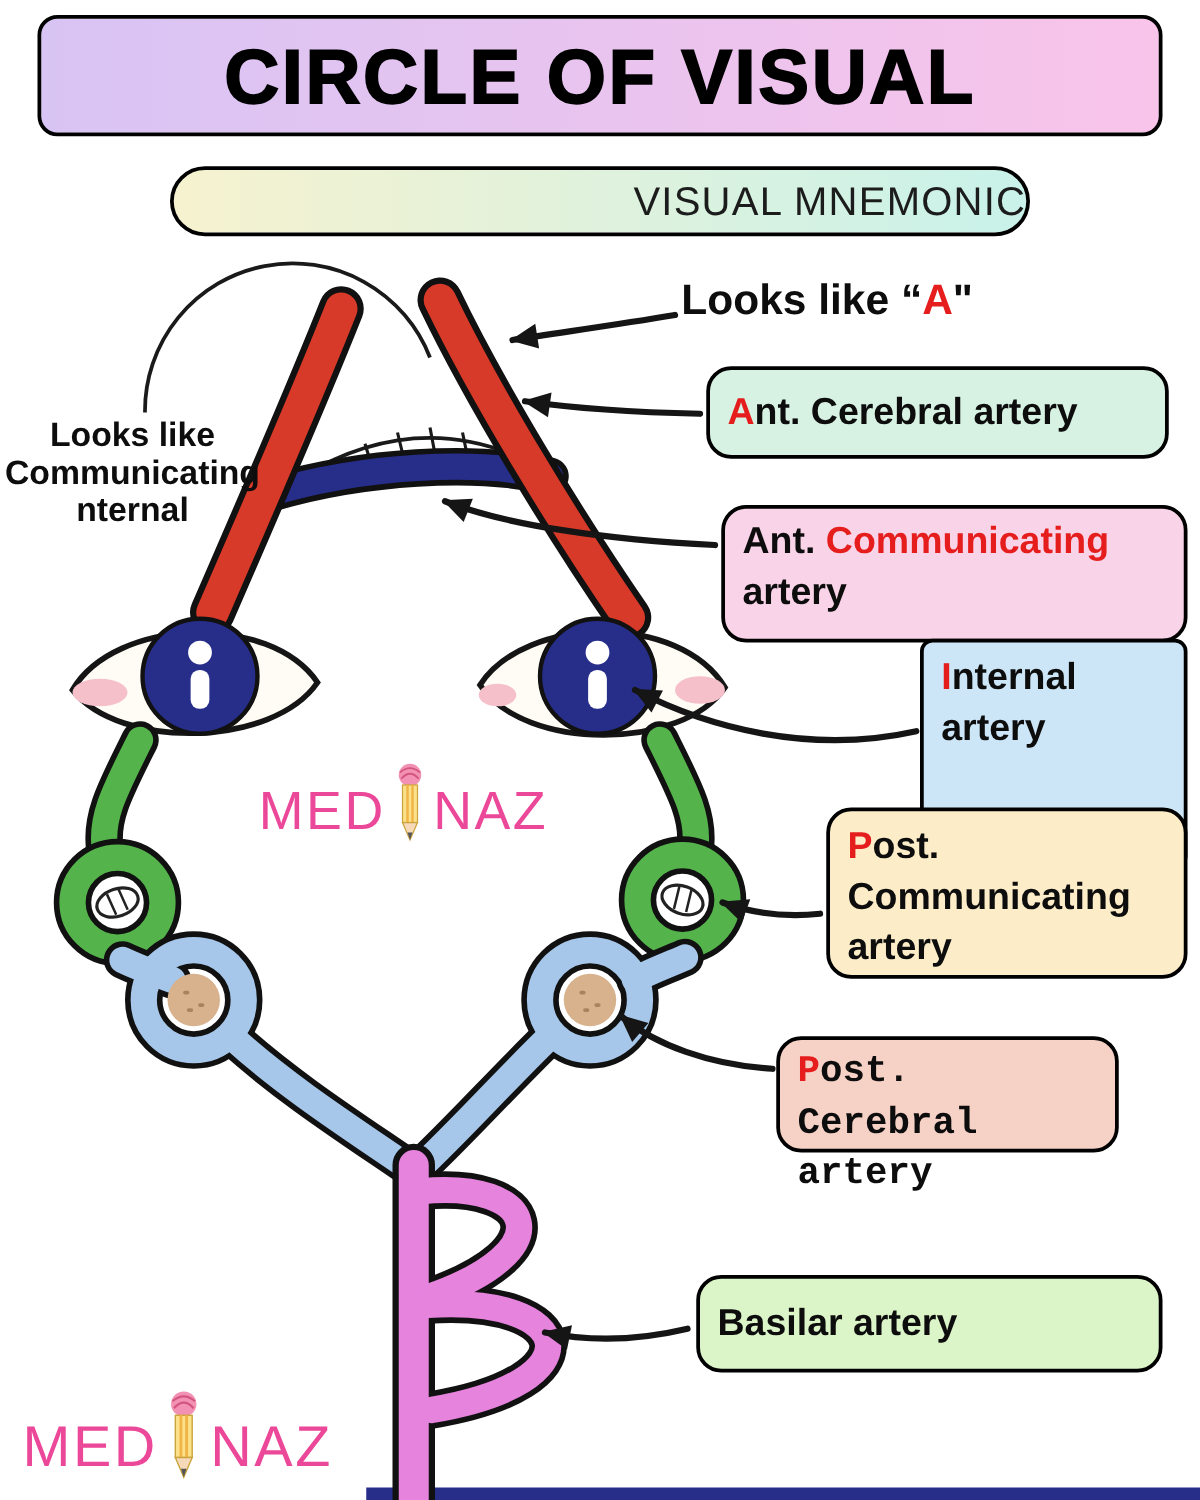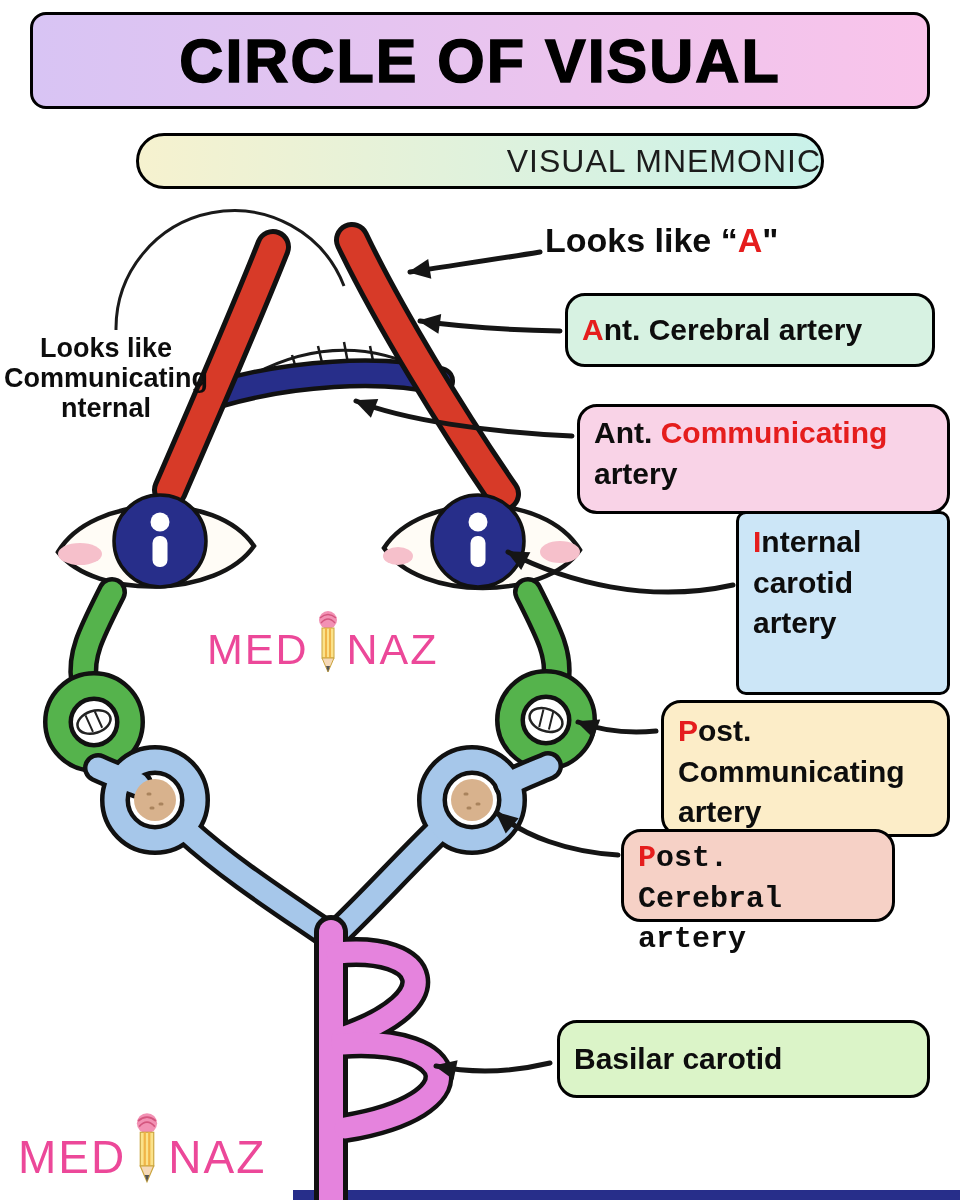--- a/index.html
+++ b/index.html
@@ -37,21 +37,21 @@
   .accent { color:var(--accent-red); }
 
   .label-box {
     position:absolute; border:3px solid #000; border-radius:20px;
     padding:6px 14px; font-weight:700; font-size:30px; color:#0d0d0d;
     line-height:1.35; z-index:2;
   }
   .box-ant-cerebral   { left:565px; top:293px; width:370px; height:74px; display:flex; align-items:center; }
   .box-ant-comm       { left:577px; top:404px; width:373px; height:110px; }
   .box-internal       { left:736px; top:511px; width:214px; height:184px; border-radius:10px; padding-top:8px; }
-  .box-post-comm      { left:661px; top:700px; width:289px; height:137px; padding-top:8px; }
+  .box-post-comm      { left:661px; top:646px; width:289px; height:137px; padding-top:8px; }
   .box-post-cerebral  { left:621px; top:829px; width:274px; height:93px;font-family:Liberation Mono, monospace; }
   .box-basilar        { left:557px; top:1020px; width:373px; height:78px; display:flex; align-items:center; }
 
   .watermark {
     position:absolute; display:flex; align-items:flex-end; gap:4px;
     color:#ec4899; z-index:2; letter-spacing:2px;
   }
   .wm-center { left:207px; top:610px; font-size:43px; }
   .wm-bottom { left:18px;  top:1112px; font-size:46px; }
   .watermark .pencil { display:block; }
@@ -181,37 +181,36 @@
     <div><span class="accent">A</span><span>nt. Cerebral artery</span></div>
   </div>
 
   <div class="label-box box-ant-comm" style="background-color: rgb(249, 211, 231);">
     <div><span>Ant. </span><span class="accent">Communicating</span></div>
     <div>artery</div>
   </div>
 
   <div class="label-box box-internal" style="background-color: rgb(204, 230, 247);">
     <div><span class="accent">I</span><span>nternal</span></div>
-    <div>carotid</div>
     <div>artery</div>
   </div>
 
   <div class="label-box box-post-comm" style="background-color: rgb(252, 237, 200);">
     <div><span class="accent">P</span><span>ost.</span></div>
     <div>Communicating</div>
     <div>artery</div>
   </div>
 
   <div class="label-box box-post-cerebral" style="background-color: rgb(246, 209, 198);">
     <div><span class="accent">P</span><span>ost. Cerebral</span></div>
     <div>artery</div>
   </div>
 
   <div class="label-box box-basilar" style="background-color: rgb(219, 244, 200);">
-    <div>Basilar carotid</div>
+    <div>Basilar artery</div>
   </div>
 
   <div class="watermark wm-center">
     <span>MED</span>
     <svg class="pencil" viewBox="0 0 30 64" width="30" height="64">
       <circle cx="15" cy="10" r="9" fill="#f291b4"></circle>
       <path d="M7 8 Q15 1 23 8 M8 13 Q15 5 22 13" stroke="#d4567f" stroke-width="1.5" fill="none"></path>
       <rect x="9" y="18" width="12" height="30" fill="#fbe28a" stroke="#caa43c" stroke-width="1"></rect>
       <line x1="13" y1="18" x2="13" y2="48" stroke="#f0b447" stroke-width="2"></line>
       <line x1="17" y1="18" x2="17" y2="48" stroke="#f0b447" stroke-width="2"></line>

